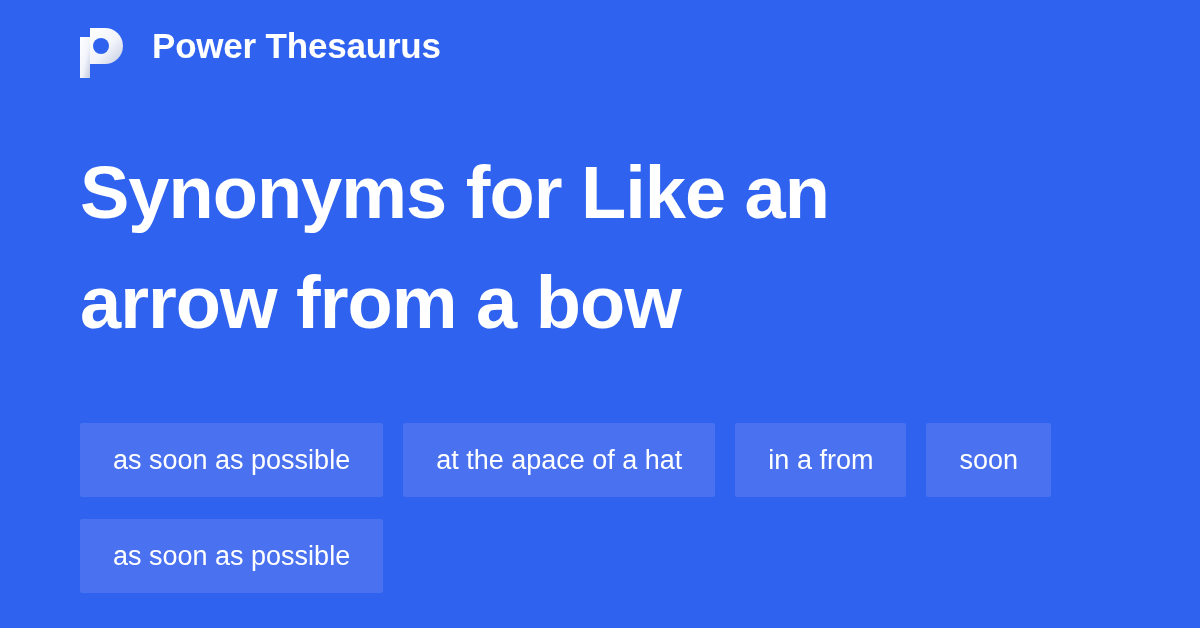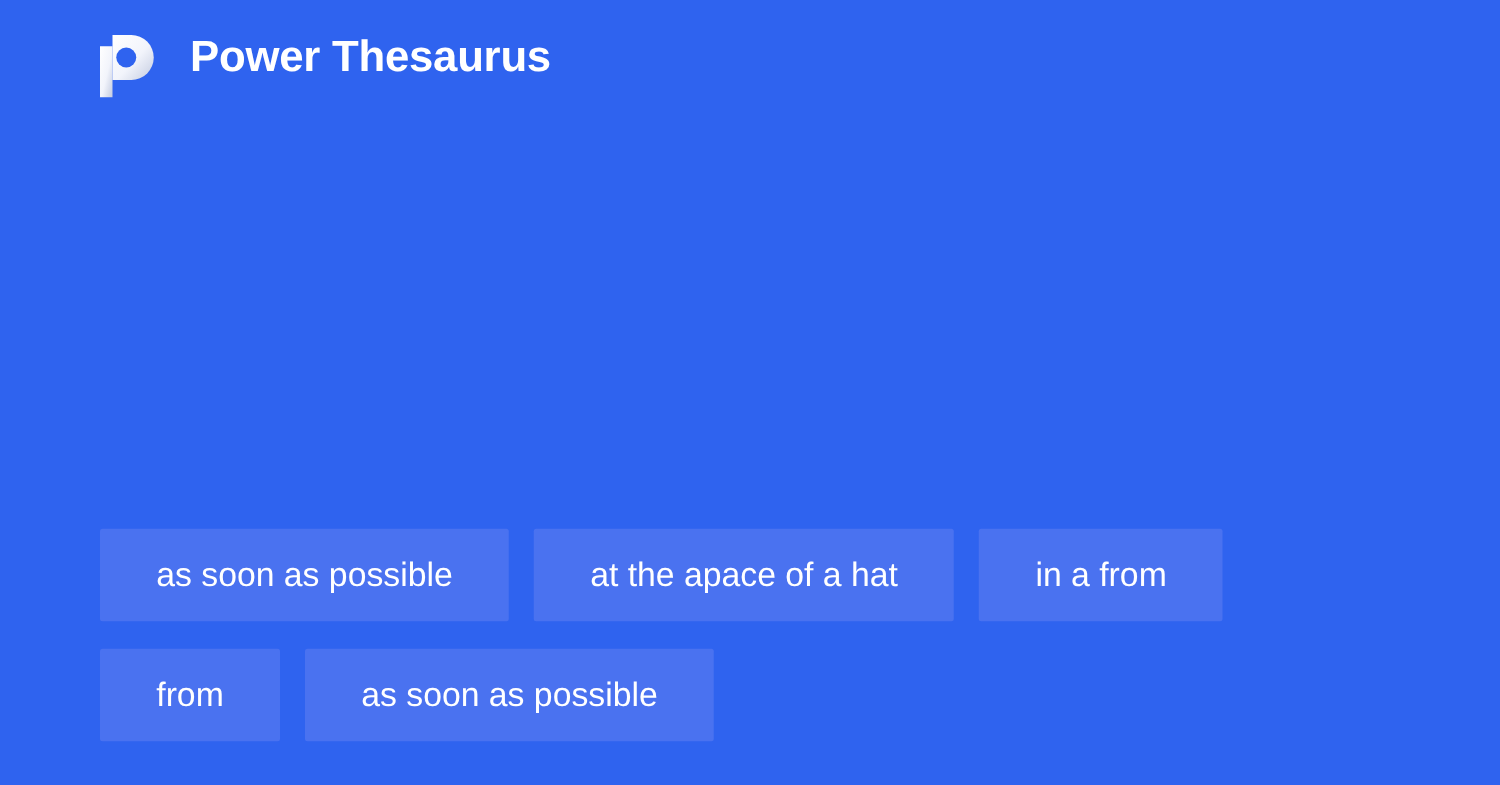--- a/index.html
+++ b/index.html
@@ -79,21 +79,21 @@
     flex-wrap: wrap;
     gap: 22px 20px;
   }
 
   .chip {
     background: #4a72f0;
     color: #ffffff;
     font-size: 27px;
     line-height: 1;
     height: 74px;
-    padding: 0 45px;
+    padding: 0 33px;
     display: flex;
     align-items: center;
     justify-content: center;
     border-radius: 2px;
     white-space: nowrap;
   }
 </style>
 </head>
 <body>
 
@@ -110,22 +110,26 @@
       </defs>
 
       <rect x="0" y="9" width="10" height="41" fill="url(#ptGrad)"></rect>
 
       <path d="M10 0 H25 A18 18 0 0 1 25 36 H10 Z" fill="url(#ptGrad)"></path>
       <circle cx="21" cy="18" r="8" fill="#2f63ef"></circle>
     </svg>
     <span class="brand-name">Power Thesaurus</span>
   </div>
 
+  <h1 class="headline">
+    <span class="headline-line">Synonyms for Like an</span>
+    <span class="headline-line">arrow from a bow</span>
+  </h1>
 
   <div class="chips">
     <span class="chip">as soon as possible</span>
     <span class="chip">at the apace of a hat</span>
     <span class="chip">in a from</span>
-    <span class="chip">from</span>
+    <span class="chip">soon</span>
     <span class="chip">as soon as possible</span>
   </div>
 
 </div>
 
 </body></html>

